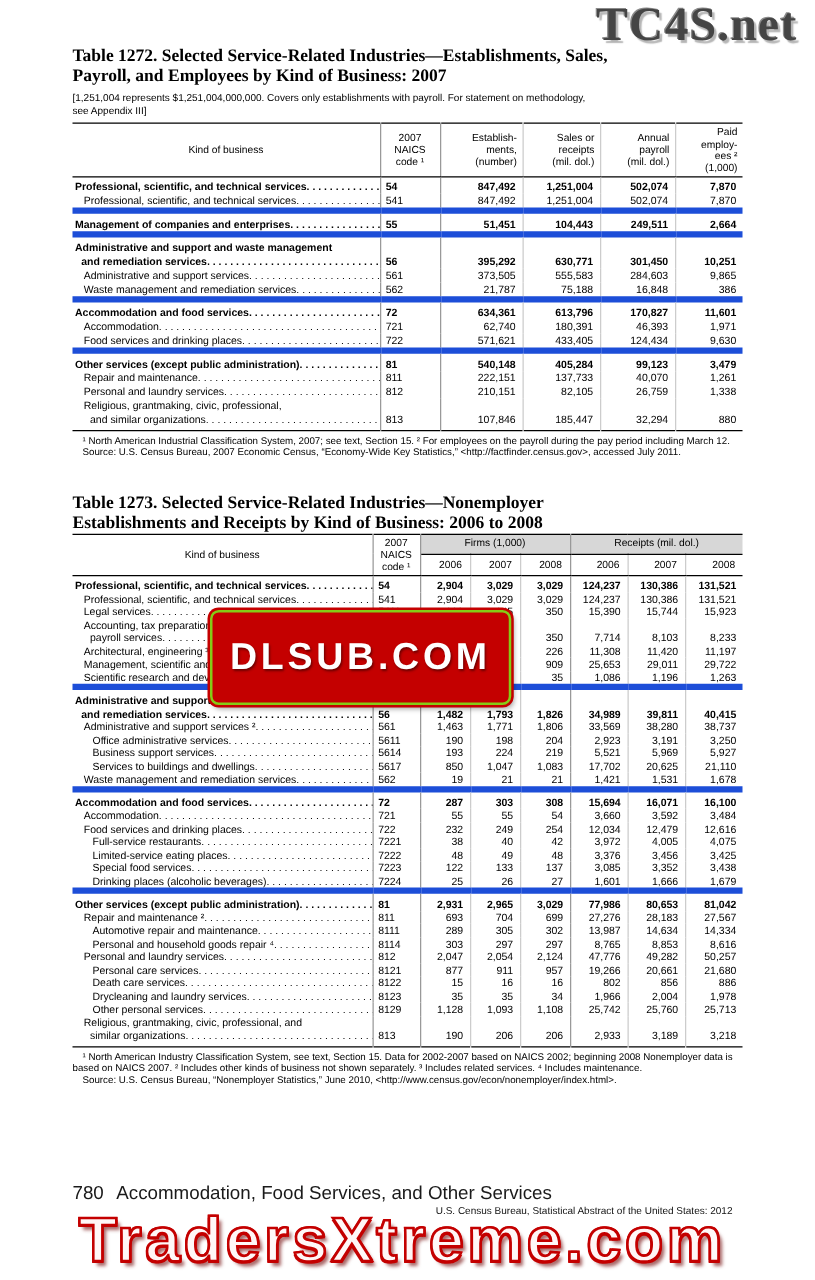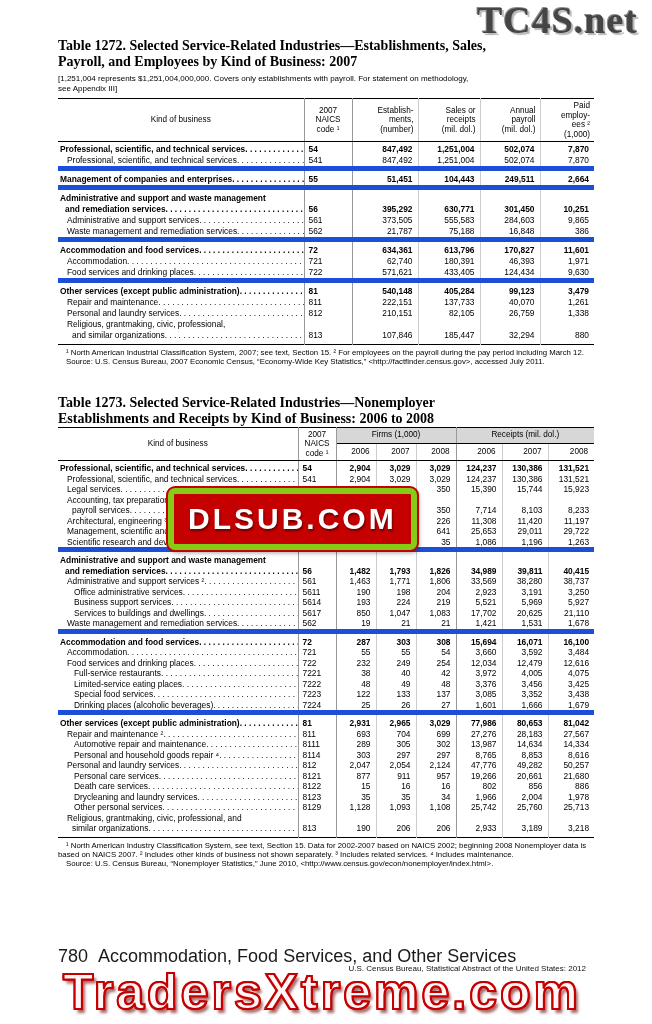--- a/index.html
+++ b/index.html
@@ -56,36 +56,36 @@
   tr.b{font-weight:bold;}
   tr.g>td{border-top:5px solid #1d4ed8;padding-top:3px;}
   tbody tr:first-child>td{padding-top:2px;}
   tbody tr:last-child>td{padding-bottom:3px;}
 
   
   .fnotes{margin-top:3px;font-size:7.8px;line-height:9.3px;}
   .fnotes p{text-indent:8px;}
 
   
-  .footer-line{position:absolute;left:58px;top:946px;font-size:18px;color:#1a1a1a;}
+  .footer-line{position:absolute;left:58px;top:946px;font-size:15px;color:#1a1a1a;}
   .footer-line .sec{margin-left:10px;}
   .pub-source{position:absolute;right:58px;top:964px;font-size:8px;color:#111;z-index:1;}
 
   
   .wm-top{
     position:absolute;top:0;right:6px;z-index:20;
     font-family:"Liberation Serif",serif;font-weight:bold;font-size:38px;line-height:40px;
     letter-spacing:1px;color:var(--wm-gray);
     text-shadow:-1px -1px 0 #8a8a8a,2px 2px 1px #b5b5b5;
   }
   .wm-box{
     position:absolute;left:168px;top:488px;z-index:20;
     background:var(--wm-red);color:#fff;
     font-weight:bold;font-size:30px;line-height:32px;letter-spacing:3px;
-    padding:9px 14px;border:6px solid #84cc16;border-radius:7px;
+    padding:20px 14px;border:2px solid #84cc16;border-radius:7px;
     box-shadow:0 0 0 2px var(--wm-red),2px 3px 4px rgba(0,0,0,.35);
     text-shadow:1px 2px 2px rgba(0,0,0,.45);
     font-family:"Liberation Sans",sans-serif;white-space:nowrap;
   }
   .wm-bottom{
     position:absolute;top:966px;left:50%;transform:translateX(-50%);z-index:30;
     font-family:"Liberation Sans",sans-serif;font-weight:bold;
     font-size:50px;line-height:52px;letter-spacing:3px;white-space:nowrap;
     color:#fff7f7;
     -webkit-text-stroke:2px var(--wm-red);
@@ -430,21 +430,21 @@
           <tr>
             <td class="stub i1">
               <div class="lastline">
                 <span>Management, scientific and technical consulting</span>
                 <span class="dots"></span>
               </div>
             </td>
             <td class="code">5416</td>
             <td class="num">726</td>
             <td class="num">642</td>
-            <td class="num">641</td>
+            <td class="num">909</td>
             <td class="num">25,653</td>
             <td class="num">29,011</td>
             <td class="num">29,722</td>
           </tr>
           <tr>
             <td class="stub i1">
               <div class="lastline">
                 <span>Scientific research and development services</span>
                 <span class="dots"></span>
               </div>

